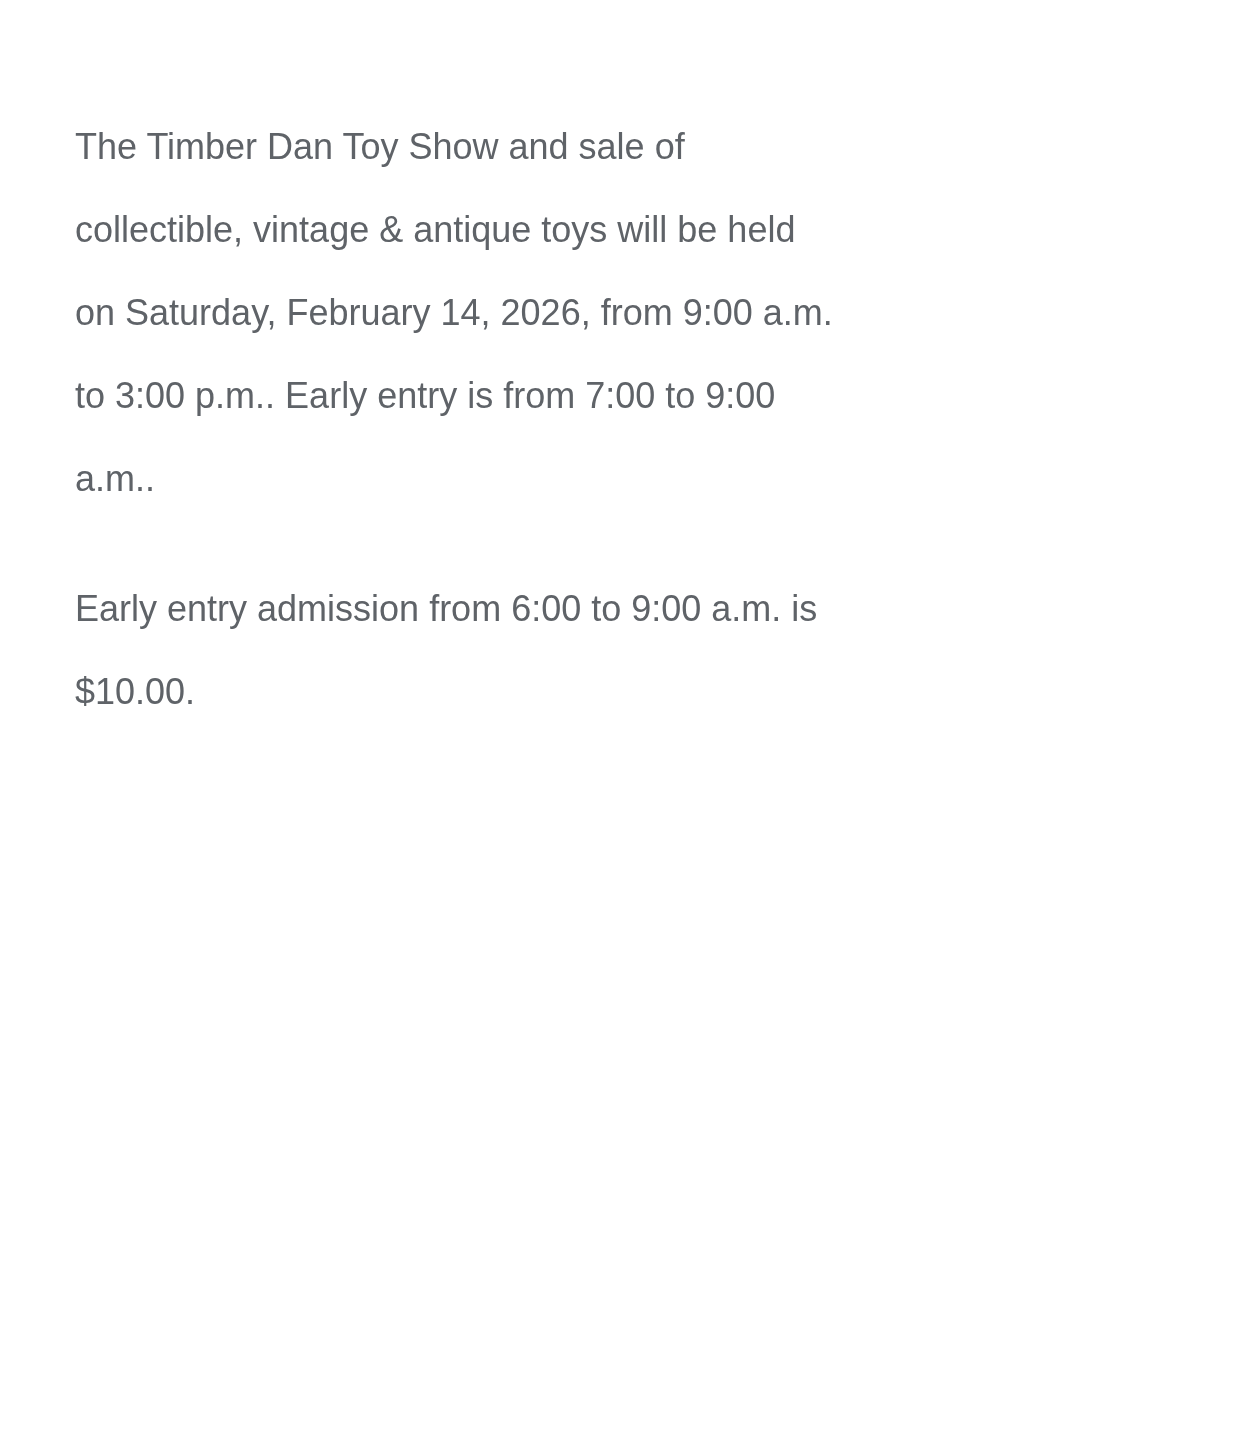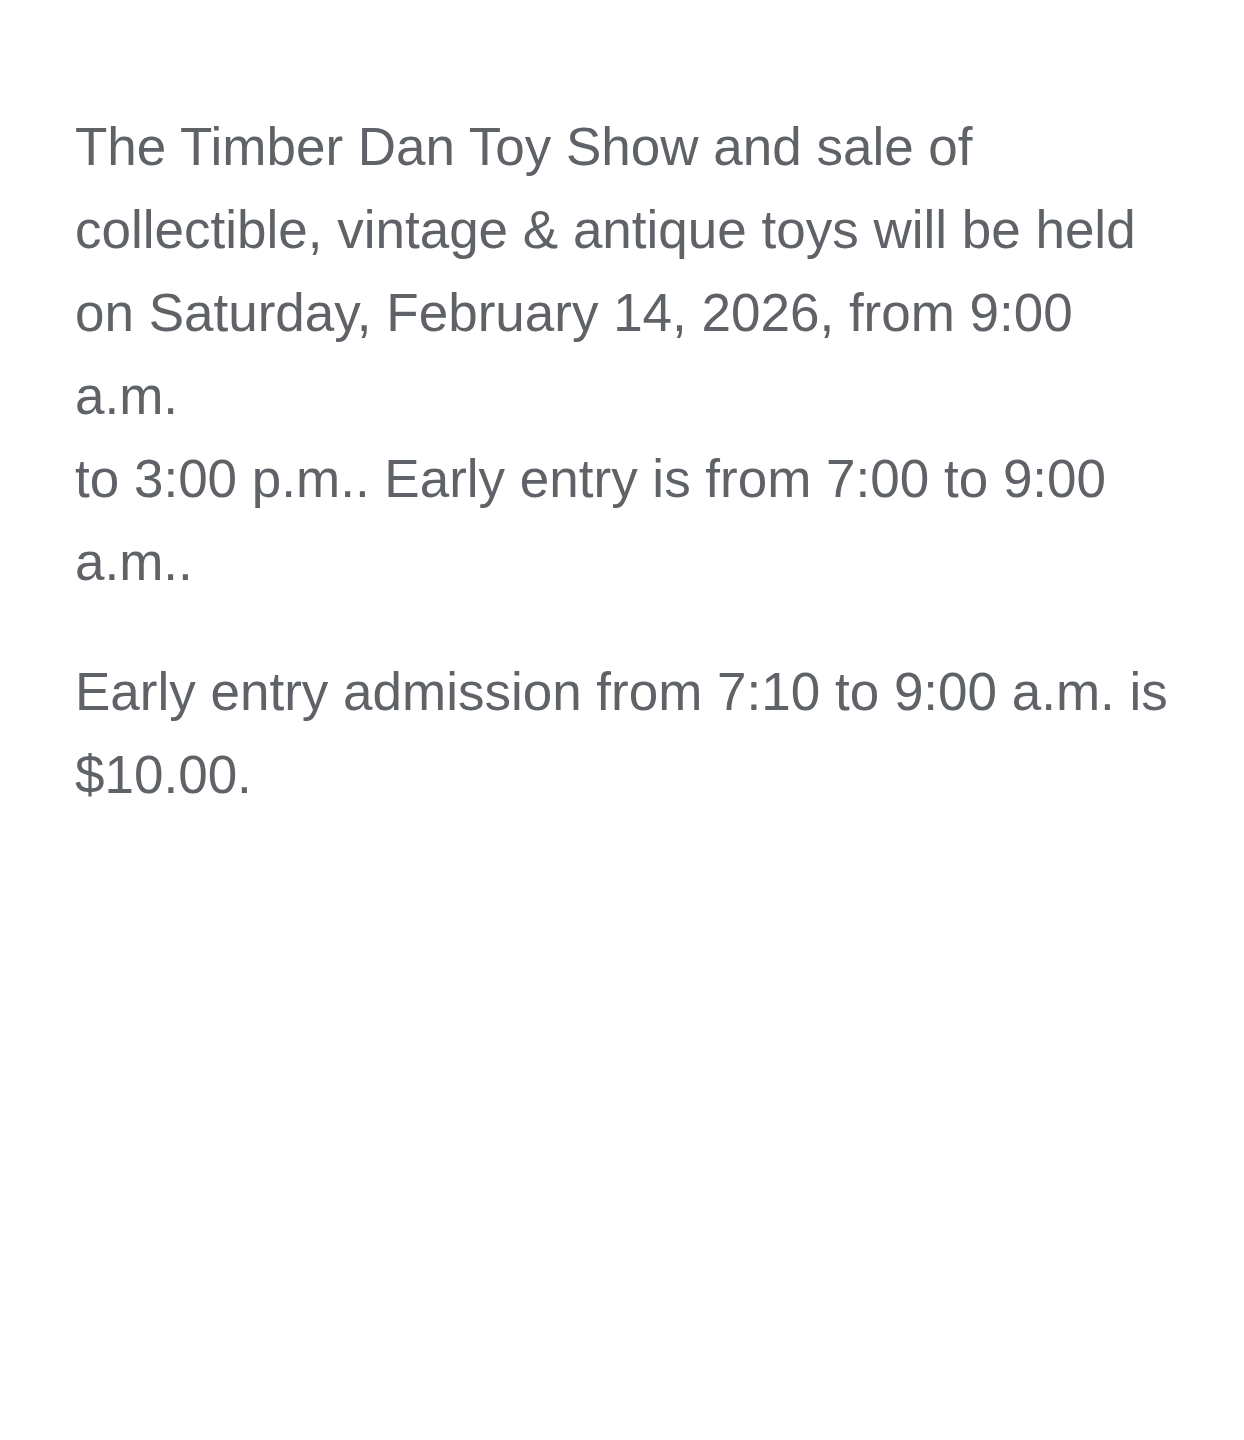--- a/index.html
+++ b/index.html
@@ -12,36 +12,36 @@
     height: 1440px;
     overflow: hidden;
   }
   .page {
     box-sizing: border-box;
     width: 1244px;
     height: 1440px;
     padding: 105px 70px 0 75px;
     background: #ffffff;
     font-family: "Liberation Sans", sans-serif;
-    font-size: 53px;
+    font-size: 36px;
     line-height: 83px;
     color: #5f6368;
     -webkit-font-smoothing: antialiased;
   }
   .para {
     margin: 0 0 47px 0;
     white-space: pre-line; 
     font-weight: 400;
     letter-spacing: 0px;
   }
 </style>
 </head>
 <body>
 
 <main class="page">
   <p class="para">The Timber Dan Toy Show and sale of
 collectible, vintage &amp; antique toys will be held
 on Saturday, February 14, 2026, from 9:00 a.m.
 to 3:00 p.m.. Early entry is from 7:00 to 9:00
 a.m..</p>
-  <p class="para">Early entry admission from 7:10 to 9:00 a.m. is
+  <p class="para">Early entry admission from 6:00 to 9:00 a.m. is
 $10.00.</p>
 </main>
 
 </body></html>

